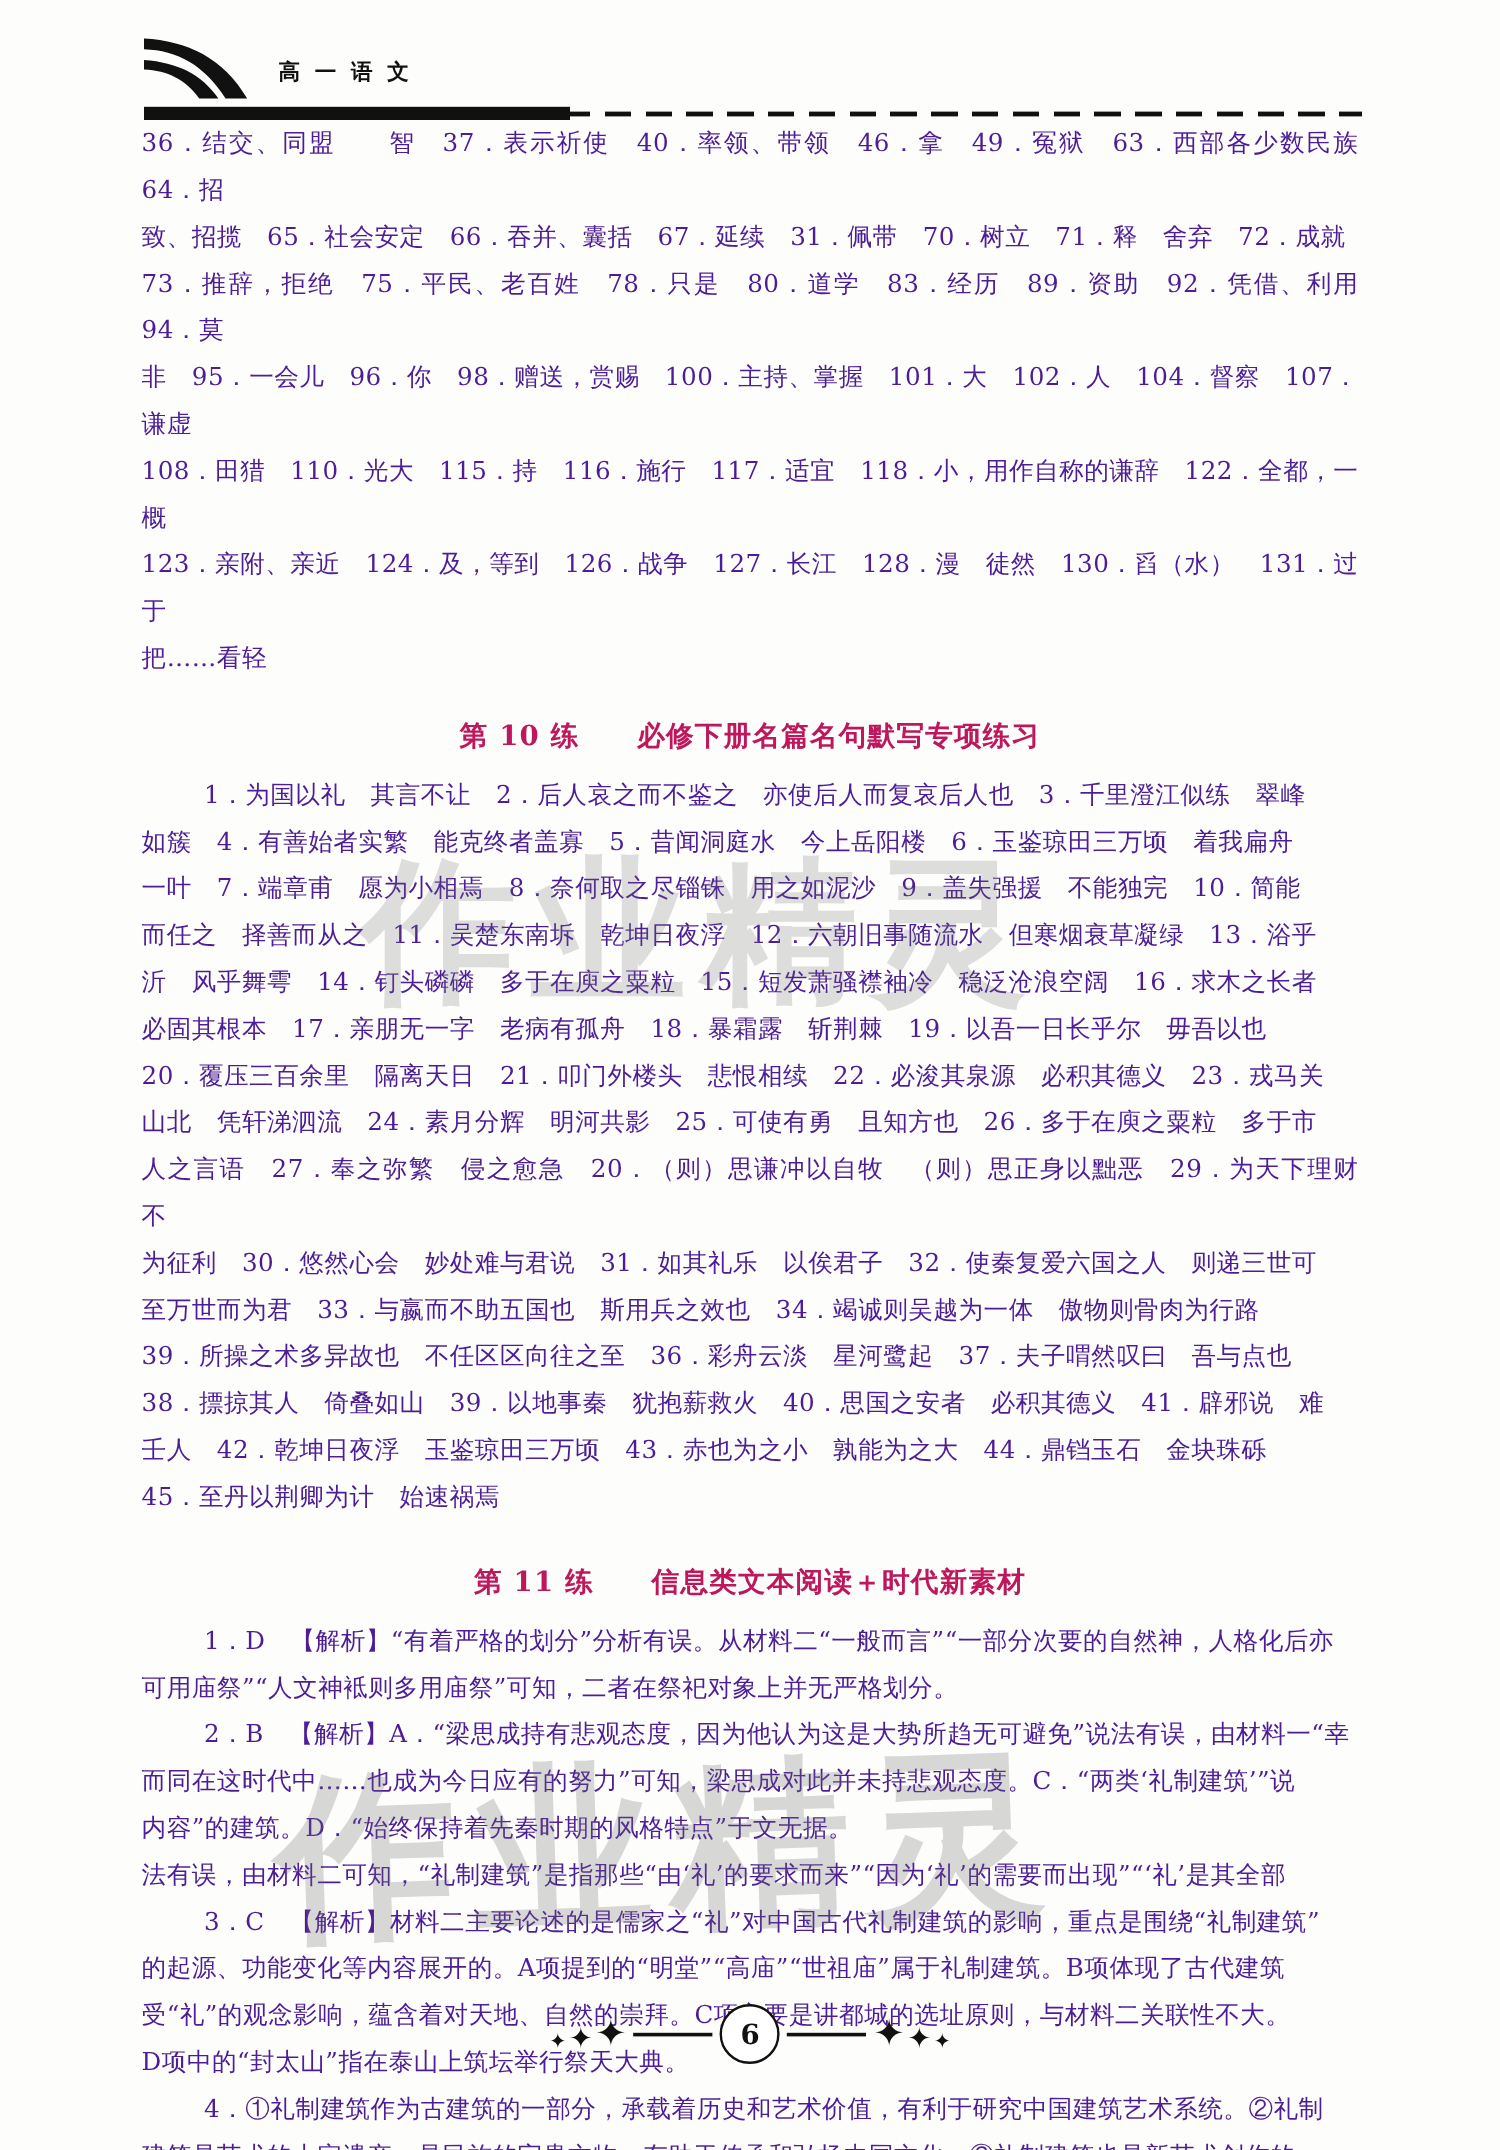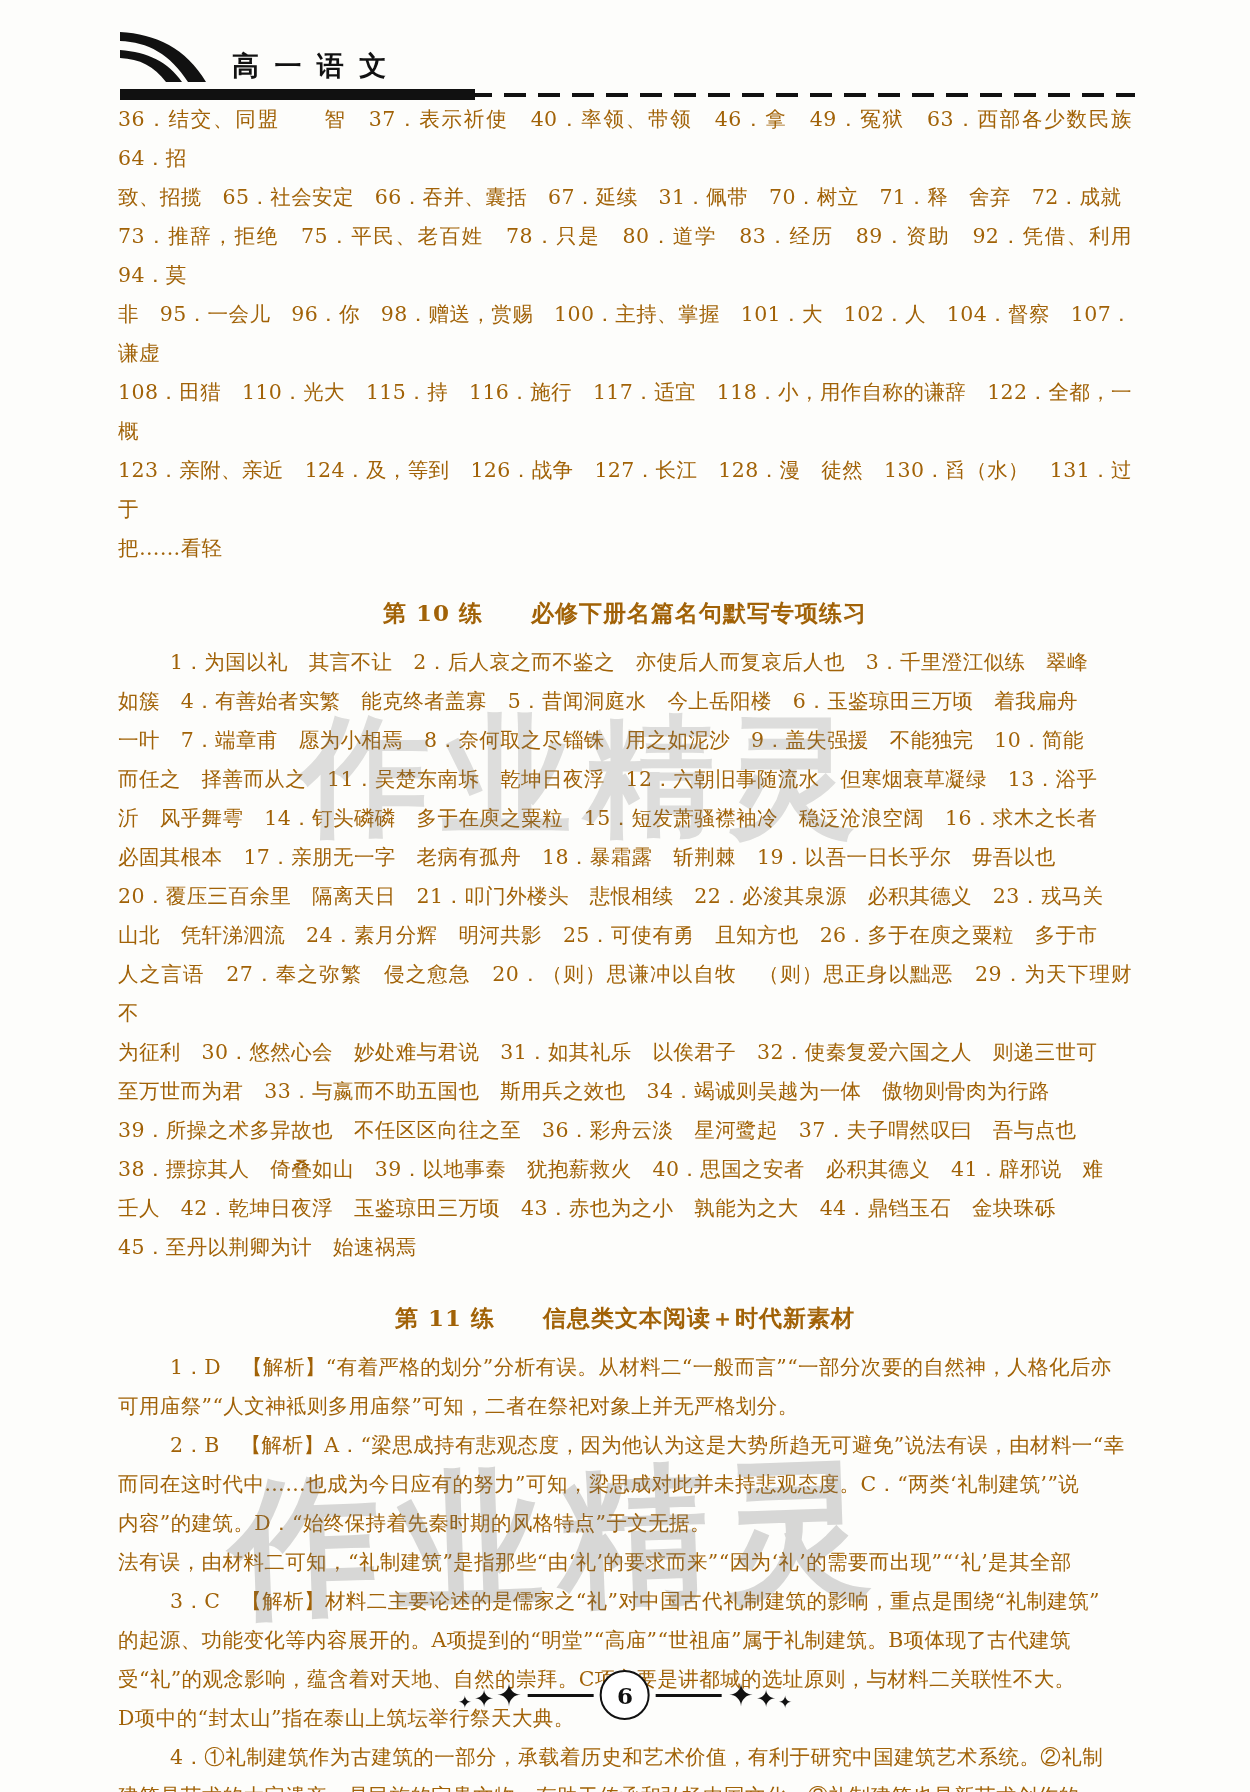--- a/index.html
+++ b/index.html
@@ -28,21 +28,21 @@
     position: absolute;
     left: 118px;
     top: 2px;
     width: 90px;
     height: 62px;
   }
   .header-title {
     position: absolute;
     left: 232px;
     top: 22px;
-    font-size: 27px;
+    font-size: 18px;
     font-weight: bold;
     letter-spacing: 3px;
     font-family: "DejaVu Serif", "Liberation Serif", serif;
     color: #111;
     white-space: nowrap;
   }
   .header-bar {
     position: absolute;
     left: 120px;
     top: 63px;
@@ -63,38 +63,38 @@
   .content {
     position: absolute;
     top: 100px;
     left: 0;
     width: 1250px;
   }
   .para {
     font-family: "DejaVu Serif", "Liberation Serif", serif;
     font-size: 20.5px;
     line-height: 39px;
-    color: #a16207;
+    color: #4c1d95;
     text-align: justify;
     text-justify: inter-character;
     margin: 0;
     padding: 0 118px 0 118px;
     letter-spacing: 0.4px;
   }
   .para.indent {
     text-indent: 42px;
     margin-left: 10px;
   }
   .sec-title {
     text-align: center;
     font-family: "DejaVu Serif", "Liberation Serif", serif;
     font-size: 23px;
     font-weight: bold;
     letter-spacing: 1px;
-    color: #a16207;
+    color: #be185d;
     margin: 0;
     padding: 0;
   }
   .gap-sm { height: 14px; }
   .gap-md { height: 30px; }
   .gap-lg { height: 36px; }
 
   
   .watermark {
     position: absolute;

